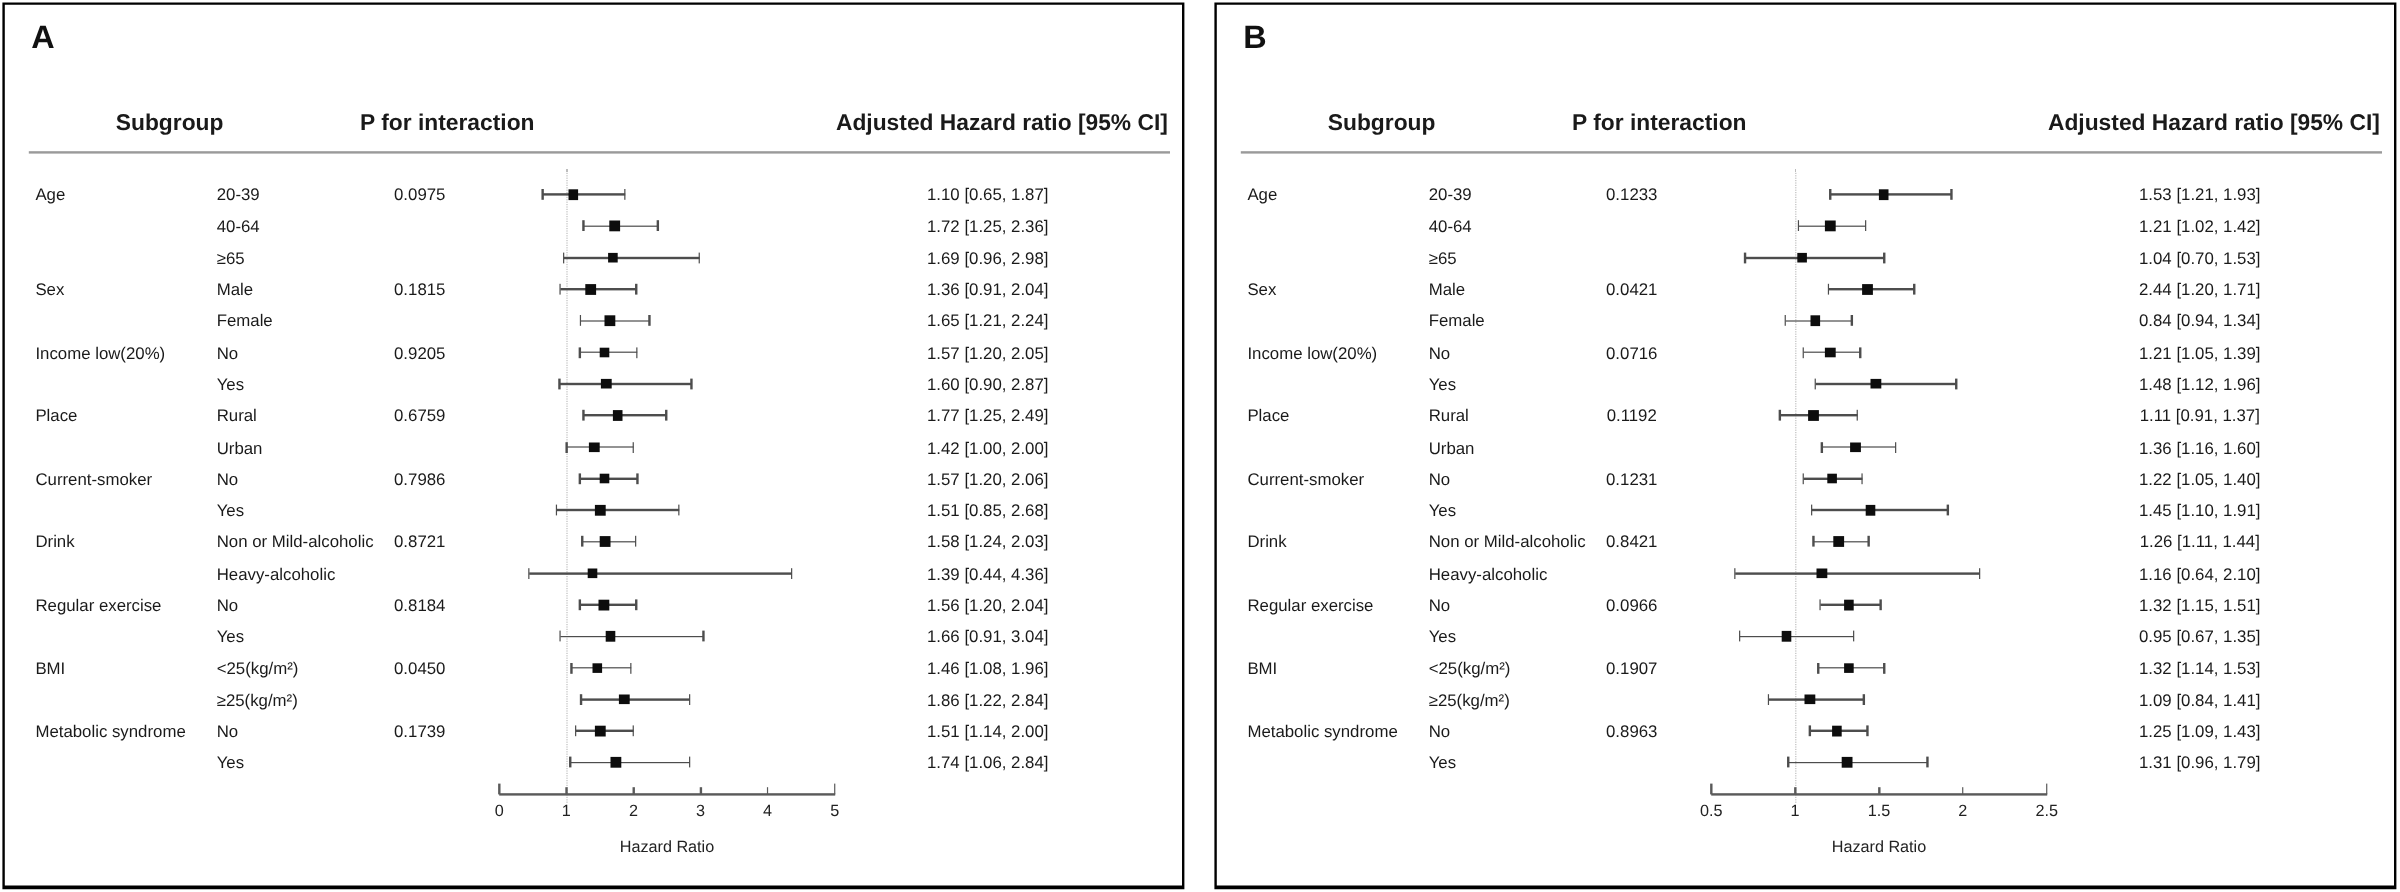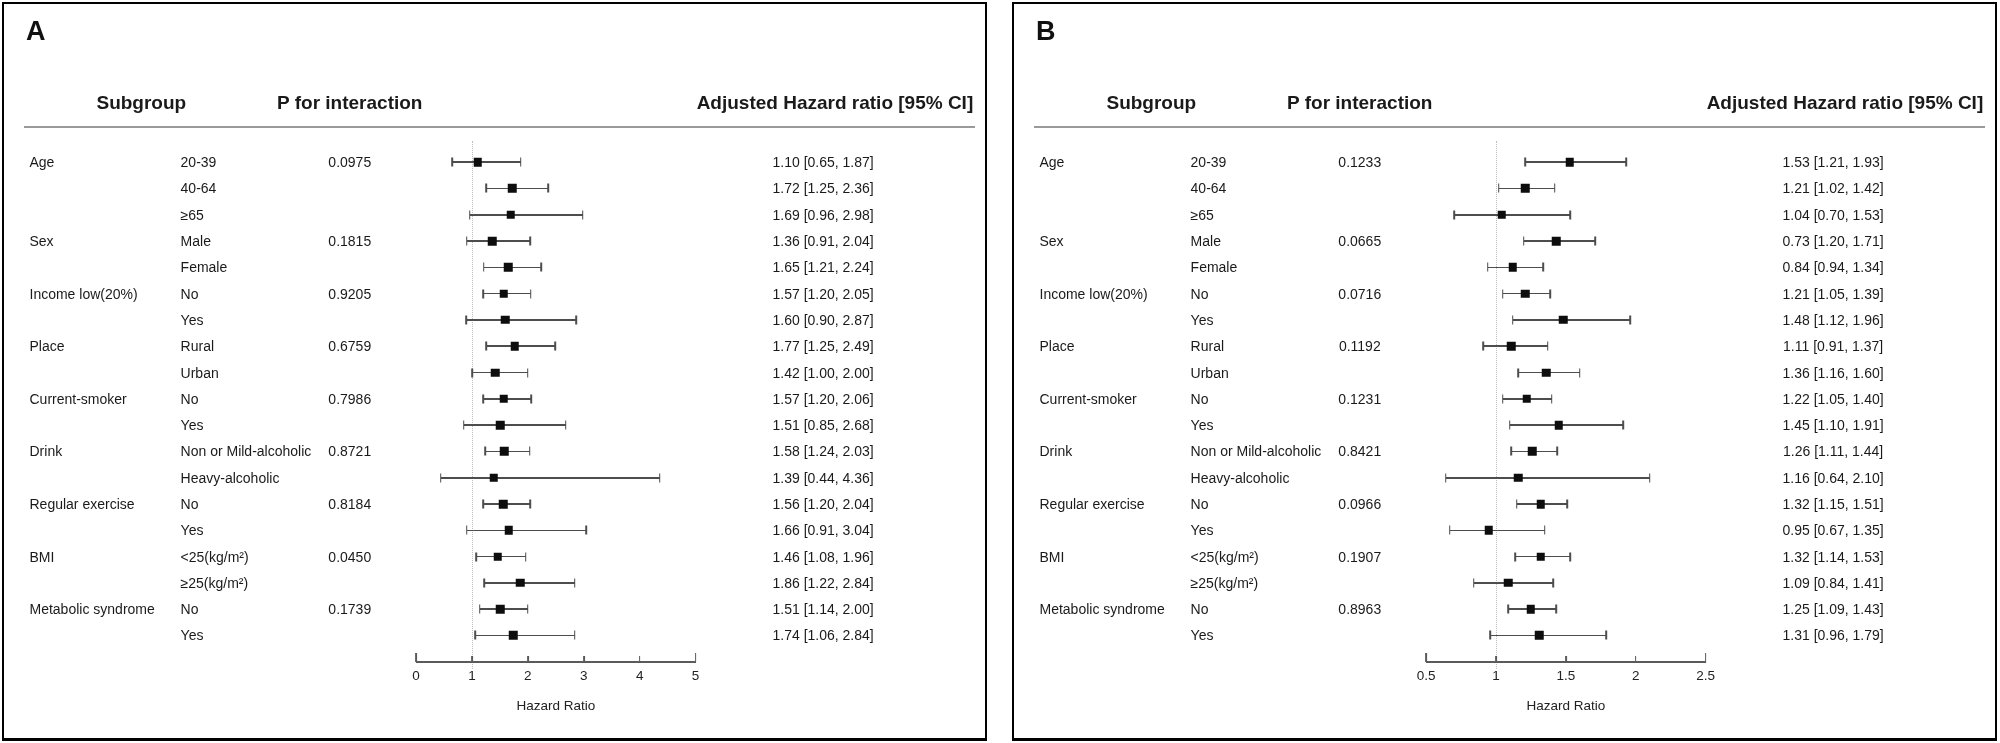--- a/index.html
+++ b/index.html
@@ -21,21 +21,21 @@
   .panel-letter {
     position:absolute; top:12px; left:22px;
     font-size:27px; font-weight:bold; color:#111111;
   }
   .panel-title {
     position:absolute; top:18px; left:0; right:0;
     text-align:center; font-size:21px; font-weight:bold; color:#111111;
   }
   .col-headers { position:absolute; top:88px; left:0; right:0; height:26px; font-weight:bold; font-size:19px; }
   .h-subgroup { position:absolute; left:6%;  width:16%; text-align:center; }
-  .h-p        { position:absolute; left:25.5%; width:19.5%; text-align:center; }
+  .h-p        { position:absolute; left:25.5%; width:19.5%; text-align:right; }
   .h-hr       { position:absolute; right:1.2%; text-align:right; }
   .header-rule {
     position:absolute; top:122px; left:2%; right:1%;
     height:2px; background:#9a9a9a;
   }
   .rows { position:absolute; top:145px; left:0; right:0; height:500px; }
   .row  { position:relative; height:26.3px; }
   .cell { position:absolute; top:50%; transform:translateY(-50%); font-size:14px; white-space:nowrap; }
   .cell-group { left:2.6%; }
   .cell-level { left:18%; }
@@ -389,28 +389,28 @@
       <span class="ci-cap" style="left: 10%;"></span>
       <span class="ci-cap" style="left: 51.5%;"></span>
       <span class="marker" style="left: 27%;"></span>
     </span>
     <span class="cell cell-hr">1.04 [0.70, 1.53]</span>
   </div>
 
   <div class="row">
     <span class="cell cell-group">Sex</span>
     <span class="cell cell-level">Male</span>
-    <span class="cell cell-p">0.0665</span>
+    <span class="cell cell-p">0.0421</span>
     <span class="cell cell-plot">
       <span class="ci-line" style="left: 35%; width: 25.5%;"></span>
       <span class="ci-cap" style="left: 35%;"></span>
       <span class="ci-cap" style="left: 60.5%;"></span>
       <span class="marker" style="left: 46.5%;"></span>
     </span>
-    <span class="cell cell-hr">0.73 [1.20, 1.71]</span>
+    <span class="cell cell-hr">2.44 [1.20, 1.71]</span>
   </div>
 
   <div class="row">
     <span class="cell cell-group"></span>
     <span class="cell cell-level">Female</span>
     <span class="cell cell-p"></span>
     <span class="cell cell-plot">
       <span class="ci-line" style="left: 22%; width: 20%;"></span>
       <span class="ci-cap" style="left: 22%;"></span>
       <span class="ci-cap" style="left: 42%;"></span>

